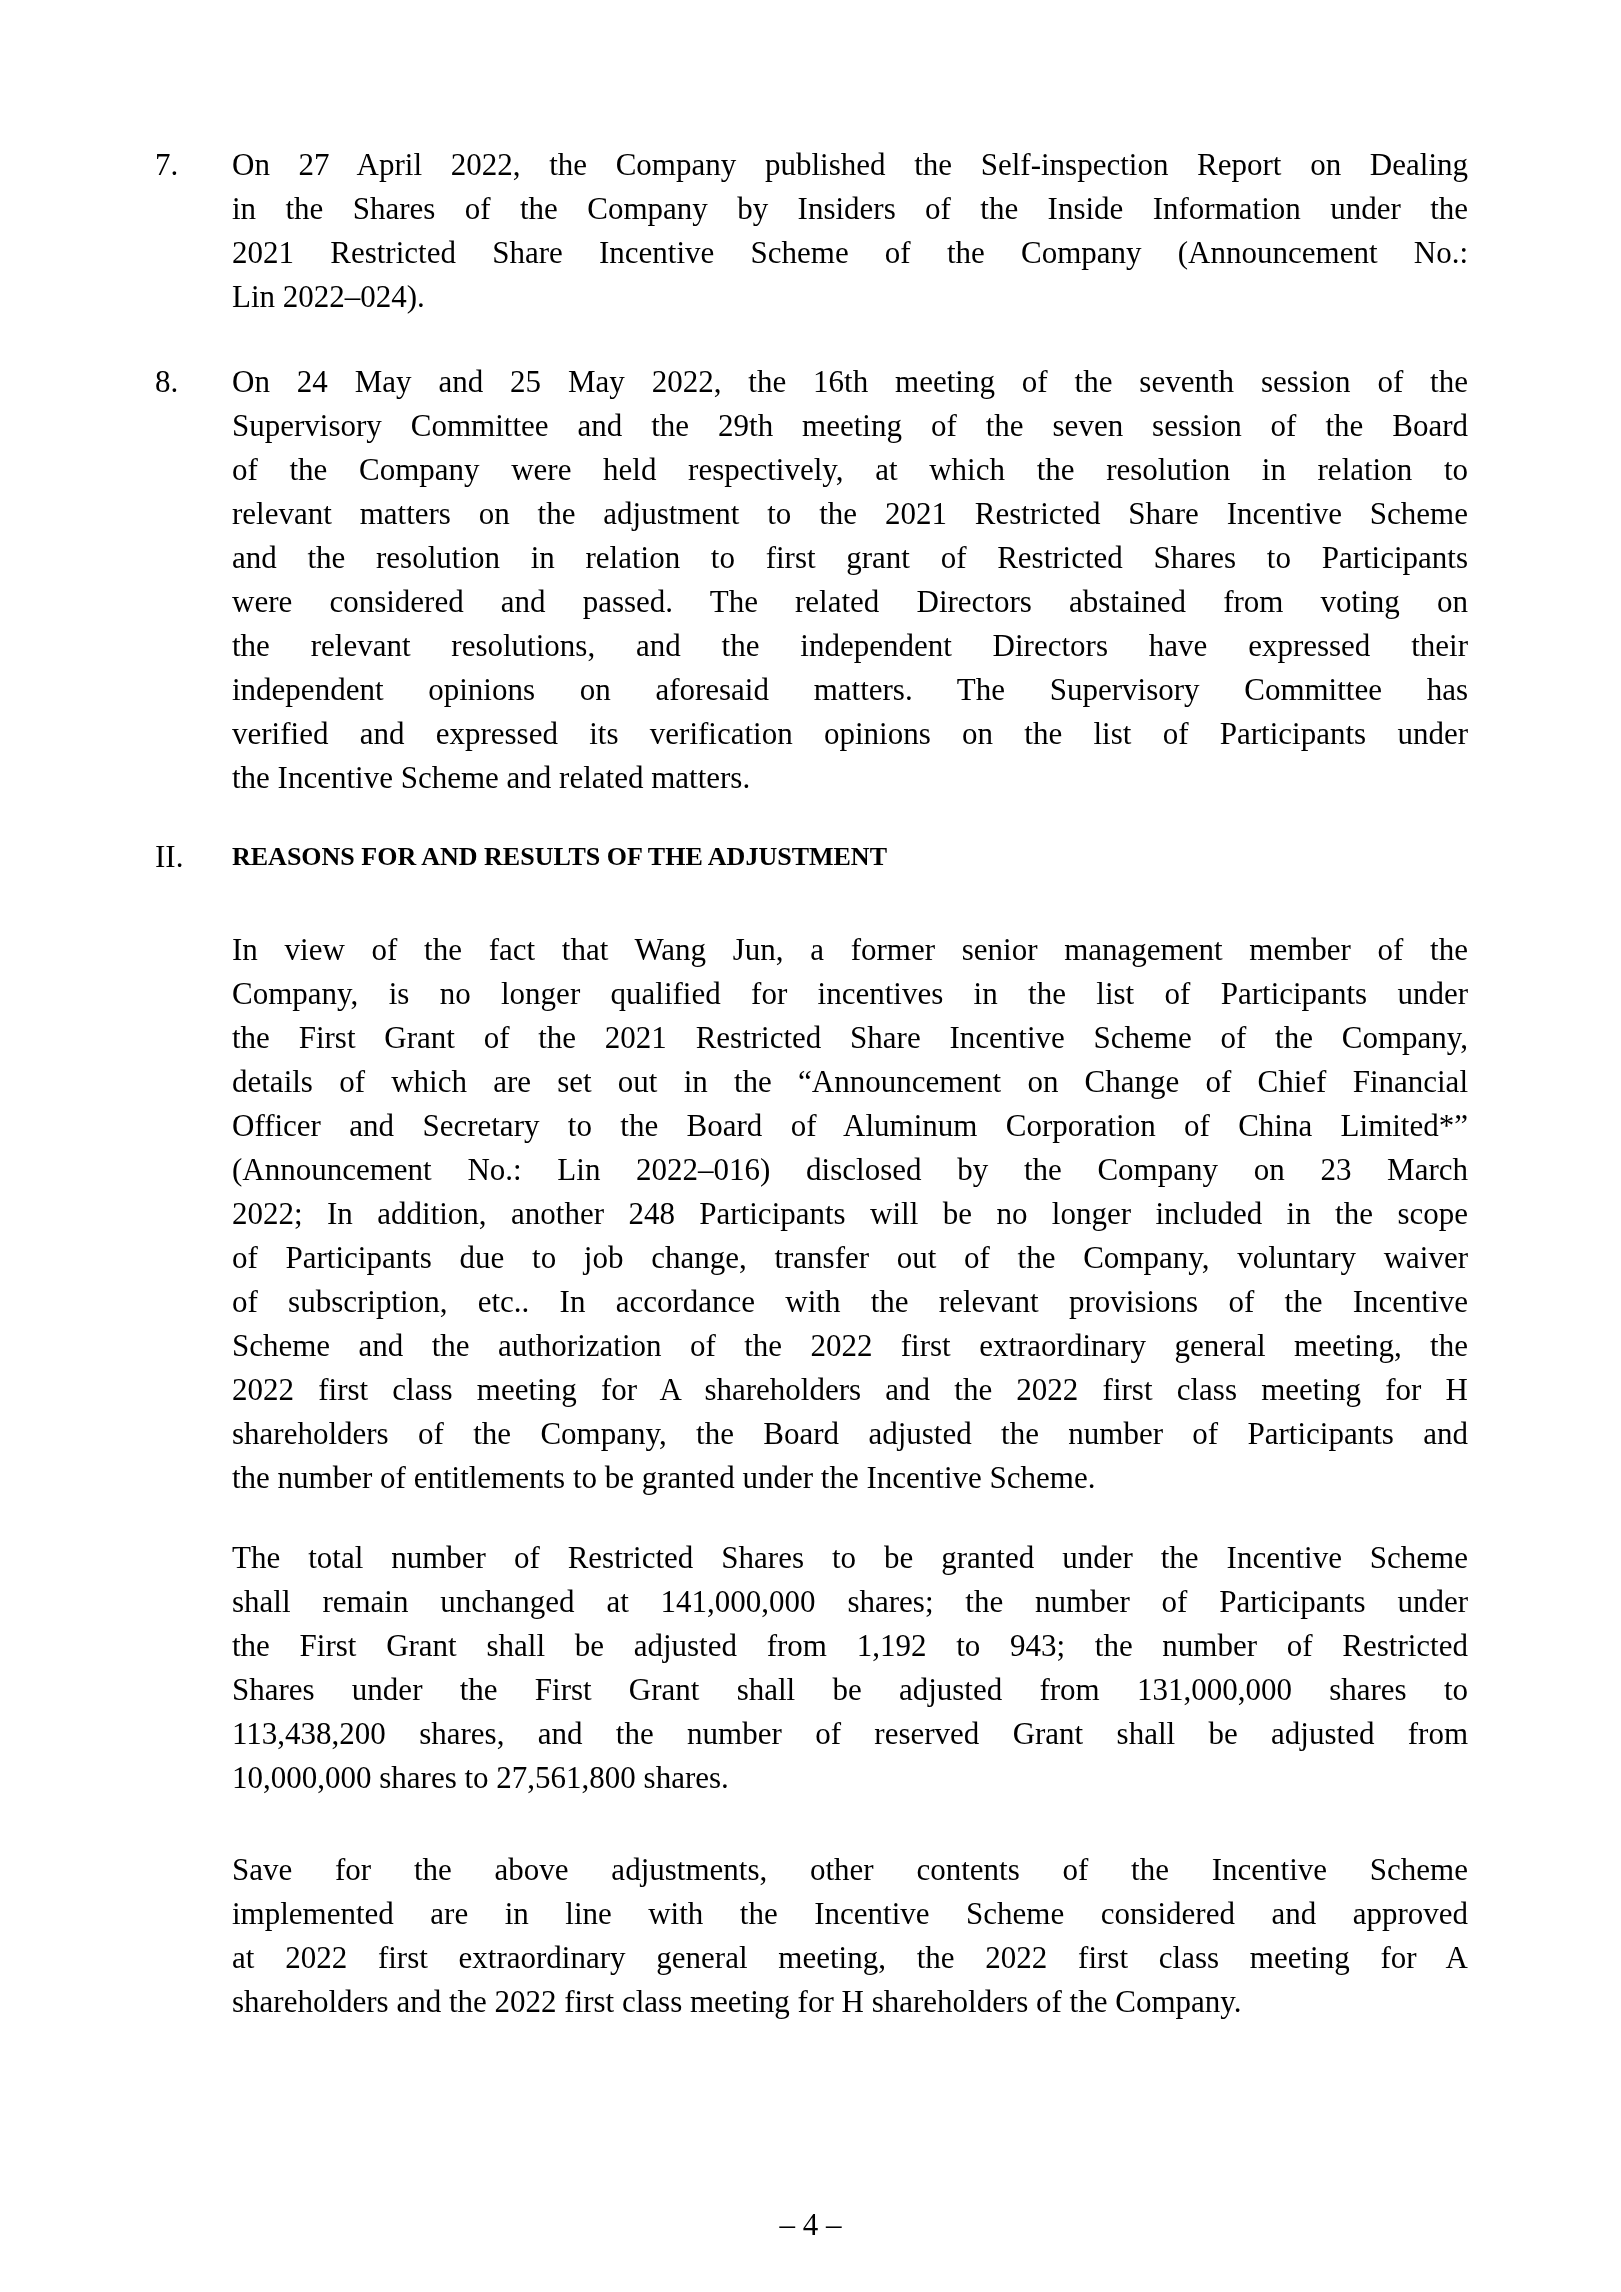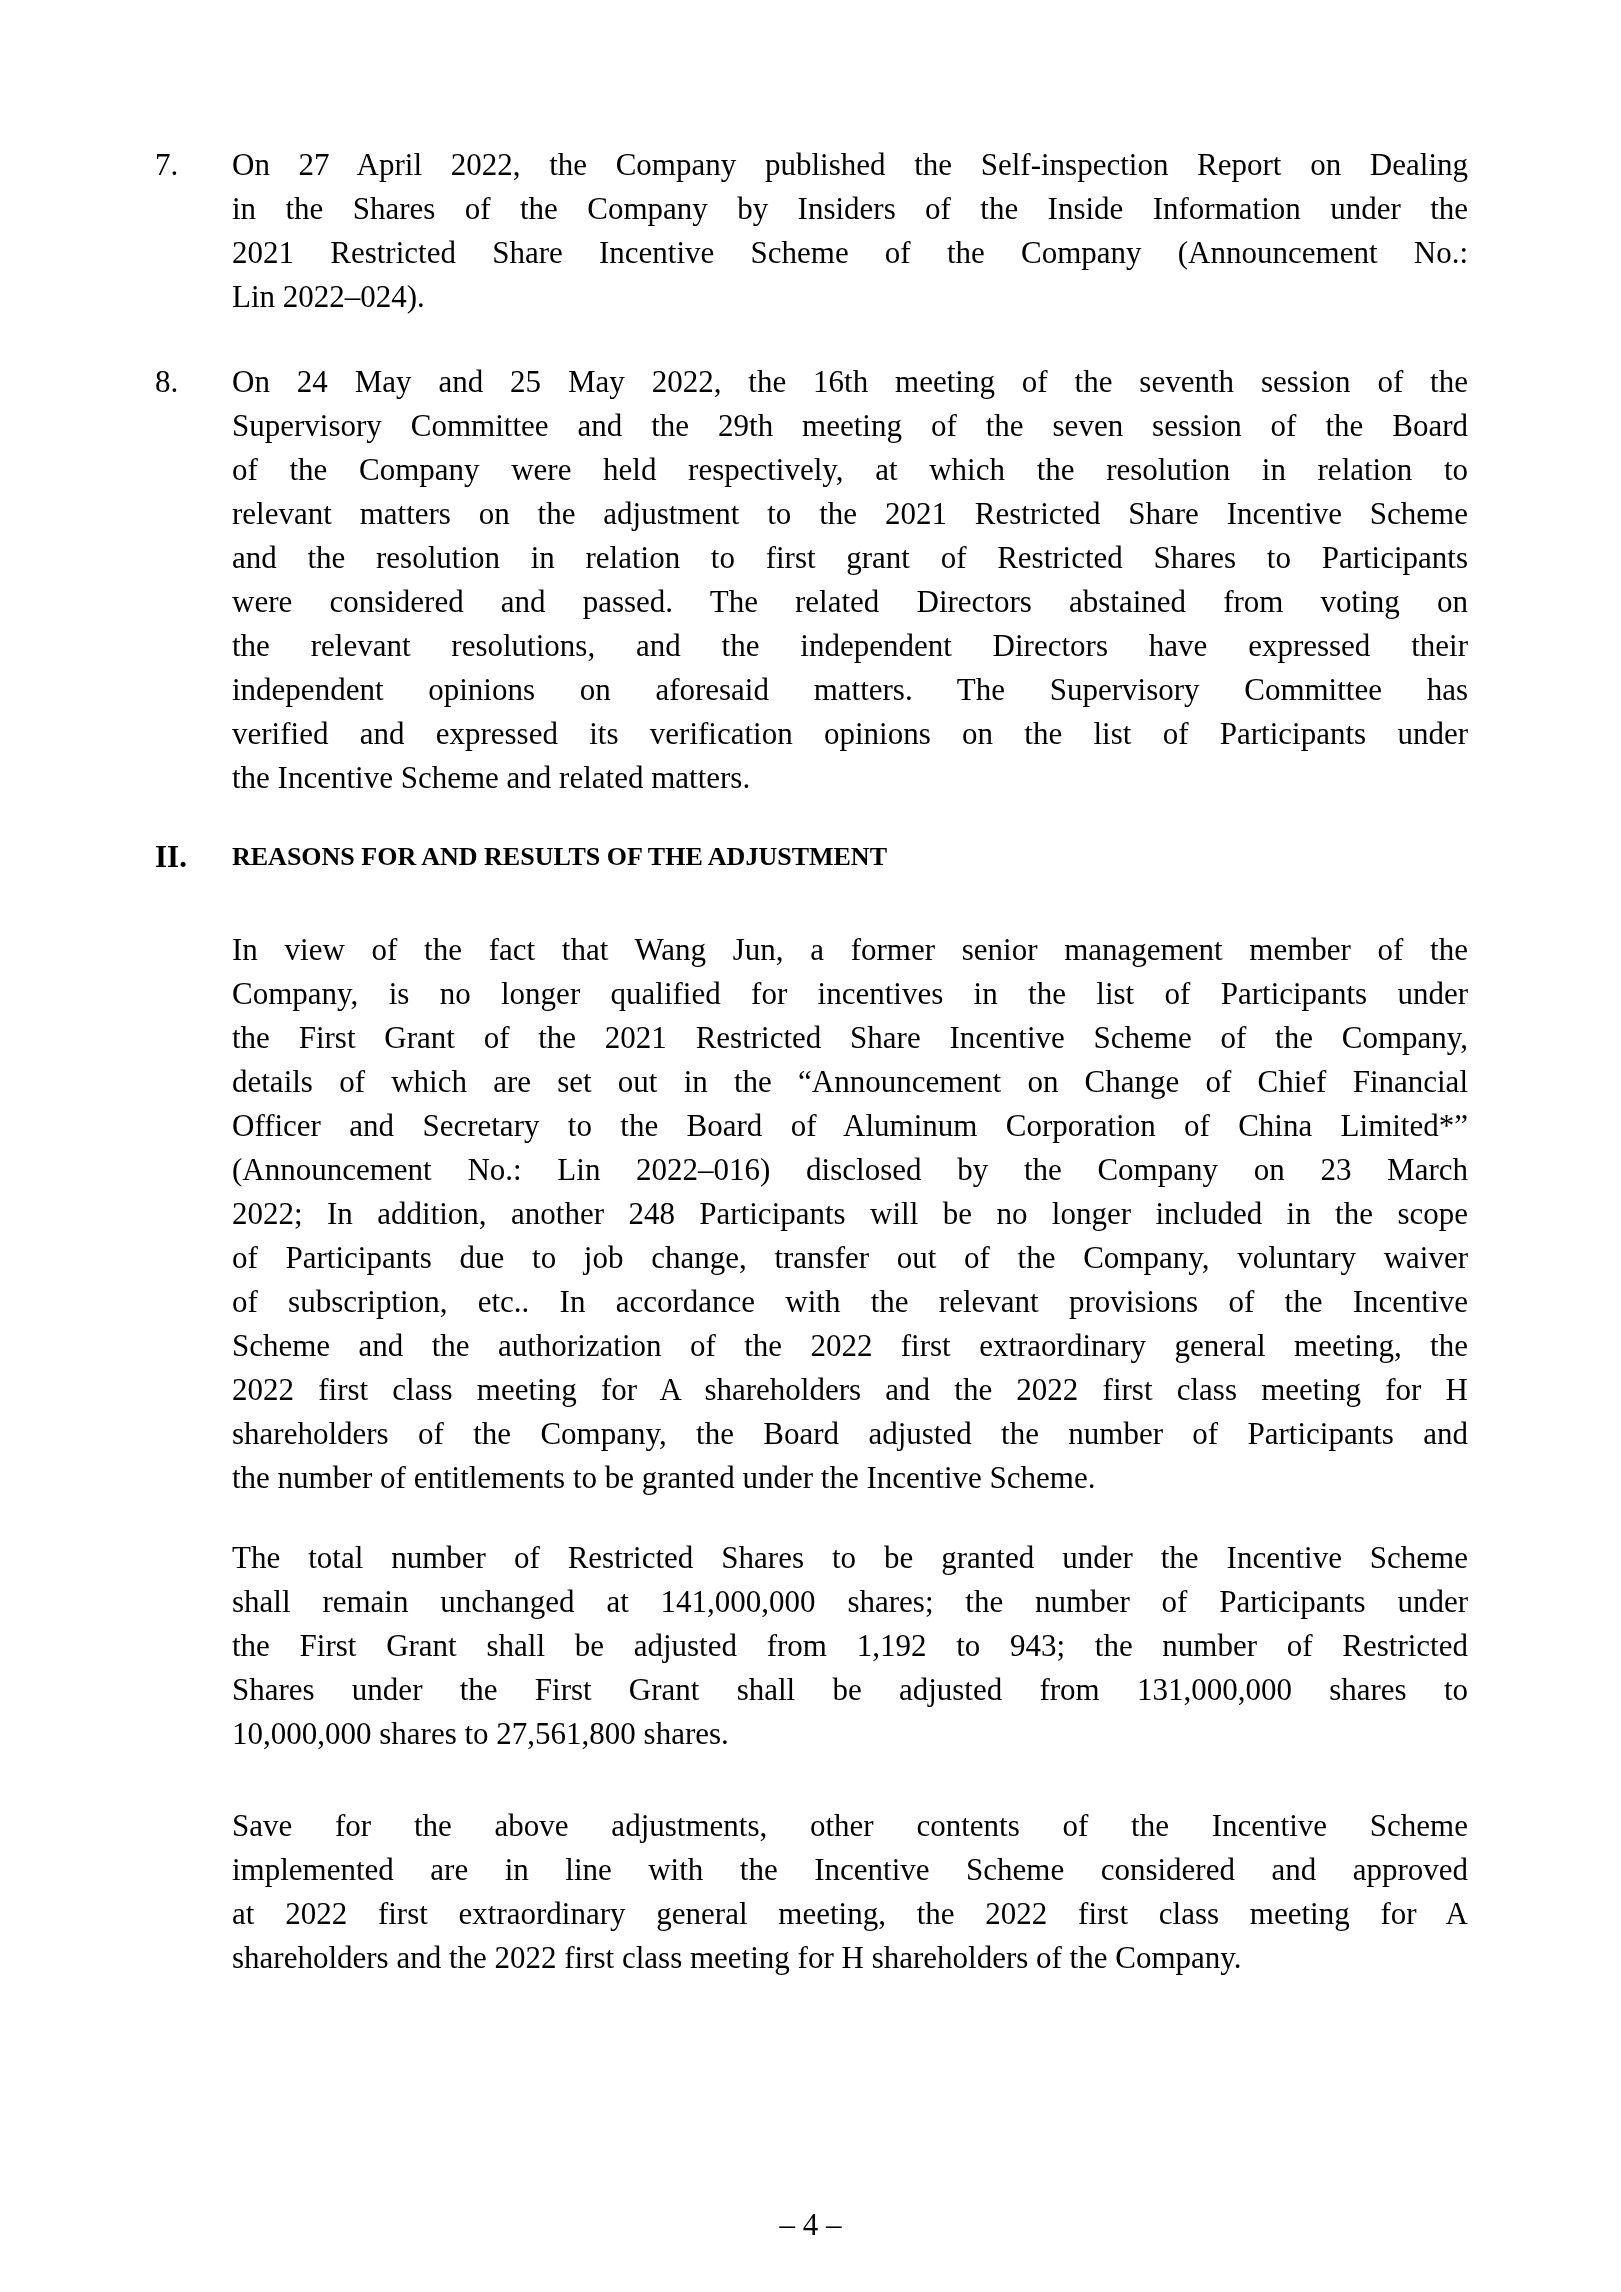--- a/index.html
+++ b/index.html
@@ -53,21 +53,21 @@
     margin-top: 35px;
     margin-bottom: 49px;
     font-weight: bold;
   }
   .heading h2 {
     margin: 0;
     font-size: 26px;
     font-weight: bold;
     line-height: 44px;
   }
-  .heading .num { font-weight: bold; }
+  .heading .num { font-weight: normal; }
   .para-1 { margin-bottom: 36px; }
   .para-2 { margin-bottom: 48px; }
   .footer {
     position: absolute;
     left: 0;
     top: 2203px;
     width: 100%;
     text-align: center;
     font-size: 31px;
     line-height: 44px;
@@ -127,20 +127,21 @@
           <div class="line last">the number of entitlements to be granted under the Incentive Scheme.</div>
         </div>
     </section>
 
     <section class="block para-2">
       <div class="lines">
           <div class="line">The total number of Restricted Shares to be granted under the Incentive Scheme</div>
           <div class="line">shall remain unchanged at 141,000,000 shares; the number of Participants under</div>
           <div class="line">the First Grant shall be adjusted from 1,192 to 943; the number of Restricted</div>
           <div class="line">Shares under the First Grant shall be adjusted from 131,000,000 shares to</div>
+          <div class="line">113,438,200 shares, and the number of reserved Grant shall be adjusted from</div>
           <div class="line last">10,000,000 shares to 27,561,800 shares.</div>
         </div>
     </section>
 
     <section class="block para-3">
       <div class="lines">
           <div class="line">Save for the above adjustments, other contents of the Incentive Scheme</div>
           <div class="line">implemented are in line with the Incentive Scheme considered and approved</div>
           <div class="line">at 2022 first extraordinary general meeting, the 2022 first class meeting for A</div>
           <div class="line last">shareholders and the 2022 first class meeting for H shareholders of the Company.</div>

